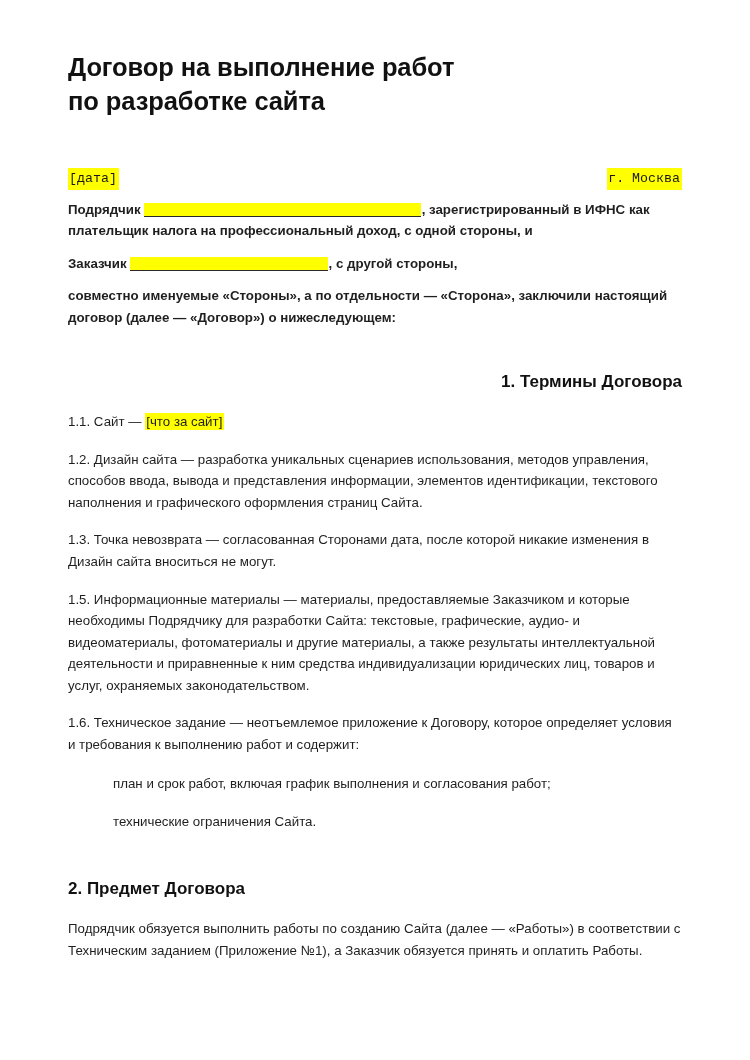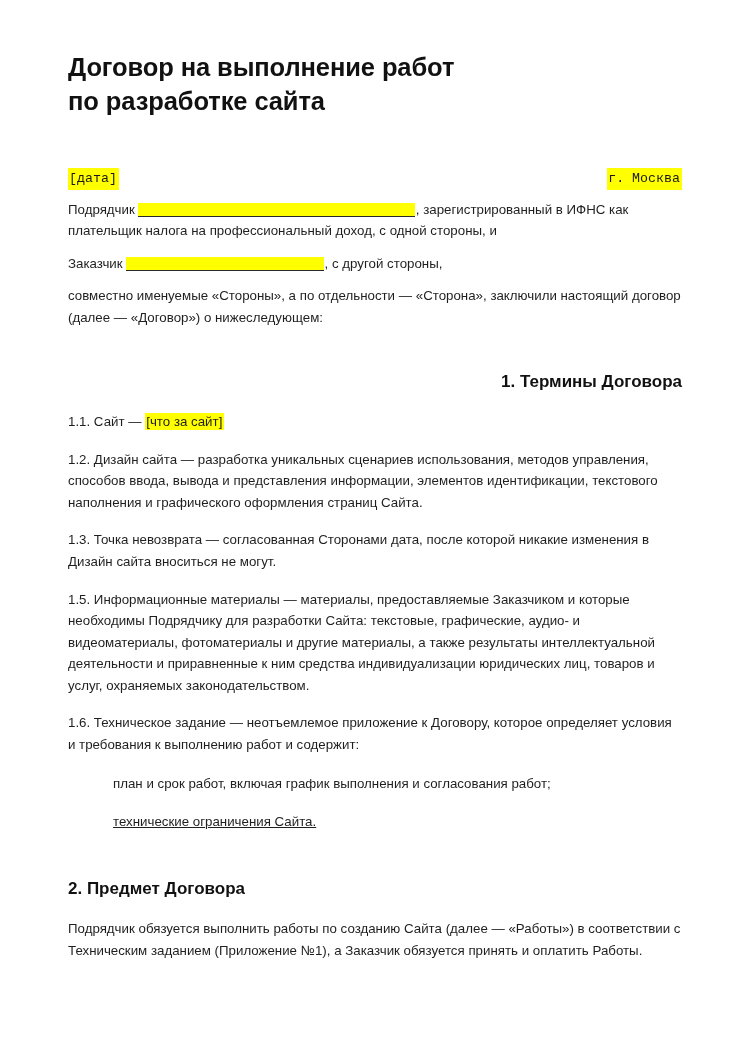--- a/index.html
+++ b/index.html
@@ -57,21 +57,21 @@
     -webkit-box-decoration-break: clone;
   }
 
   
   .para {
     font-size: 13.3px;
     line-height: 1.62;
     color: #1f1f1f;
     margin: 0;
   }
-  .intro-block { margin-top: 9px; }
+  .intro-block { margin-top: 9px; font-weight: bold; }
   .intro-block .para + .para { margin-top: 11px; }
 
   
   .blank {
     display: inline-block;
     vertical-align: baseline;
     background-color: #ffff00;
     border-bottom: 1.6px solid #2a2a2a;
     height: 13px;
     margin: 0 1px -1px 3px;
@@ -101,21 +101,21 @@
   .clause-1-1 { margin-top: 17px; }
   .clause-gap { margin-top: 16px; }
 
   .sub-item {
     font-size: 13.3px;
     line-height: 1.62;
     color: #1f1f1f;
     margin: 16px 0 0 45px;
   }
   .sub-first { margin-top: 18px; }
-  .sub-next  { margin-top: 16px; text-decoration: underline; }
+  .sub-next  { margin-top: 16px; }
 
   .body-after-head { margin-top: 17px; }
 </style>
 </head>
 <body>
 
 <div class="page">
 
   <h1 class="doc-title">
     <span class="line">Договор на выполнение работ</span>

